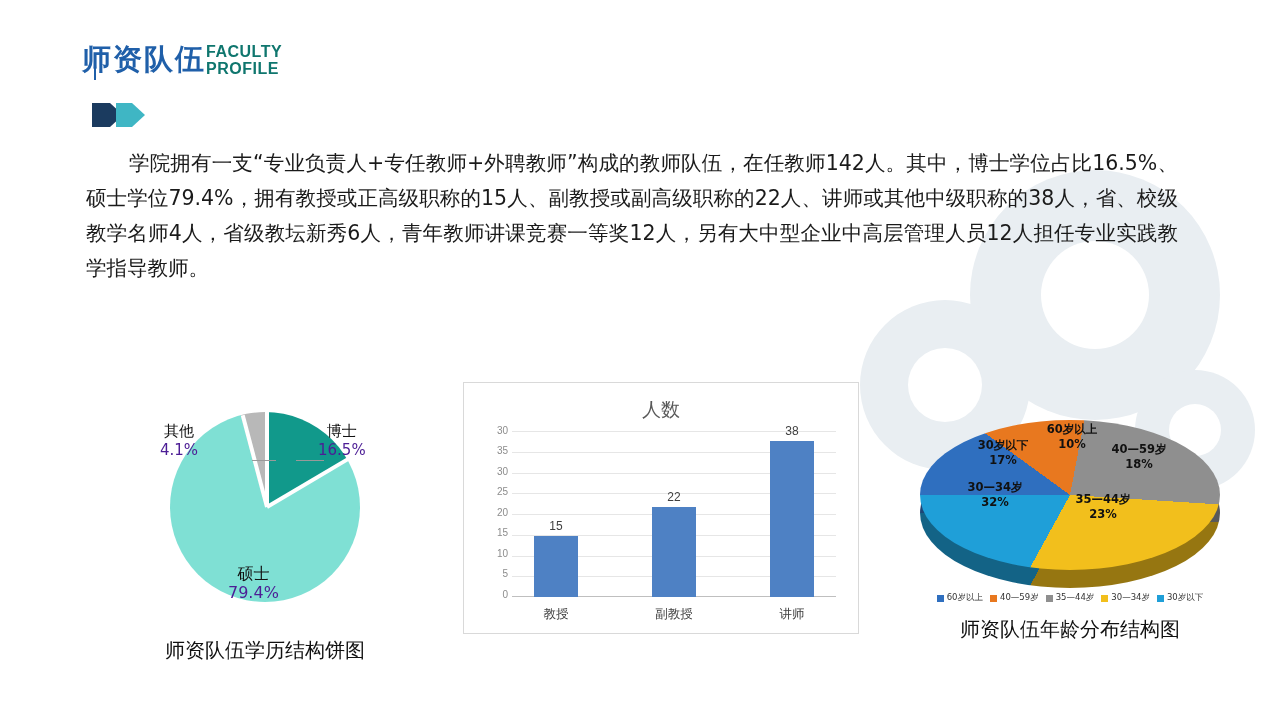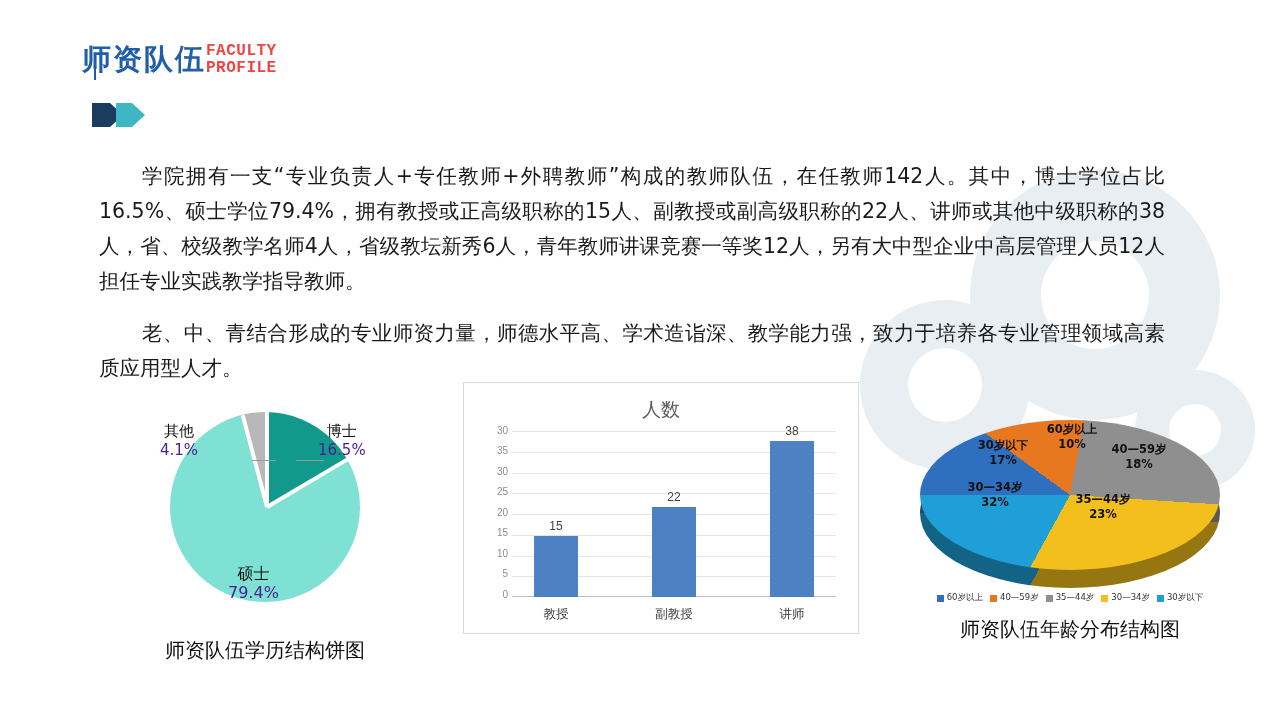--- a/index.html
+++ b/index.html
@@ -26,36 +26,36 @@
   
   .header{position:absolute;left:82px;top:40px;display:flex;align-items:center;}
   .header .cn{
     font-family:"DejaVu Sans",sans-serif;
     font-size:29px;font-weight:bold;color:#1f5fa9;letter-spacing:2px;
   }
   .header .bar{
     width:2px;height:26px;background:#1f5fa9;margin:0 10px 0 12px;
   }
   .header .en{
-    font-family:Liberation Mono, monospace;
-    font-size:16px;font-weight:bold;color:#ef4444;
+    font-family:Liberation Sans, sans-serif;
+    font-size:16px;font-weight:bold;color:#0f766e;
     line-height:17px;letter-spacing:.5px;
   }
 
   
   .arrow-mark{position:absolute;left:92px;top:102px;width:60px;height:26px;}
 
   
   .body-text{
     position:absolute;left:82px;top:142px;width:1100px;
     font-family:"DejaVu Sans",sans-serif;
     font-size:20.5px;line-height:35px;color:#1a1a1a;
     text-align:justify;
   }
-  .body-text p{margin:17px;}
+  .body-text p{margin:4px;}
   .body-text p.indent{text-indent:2.1em;}
 
   
   .charts{position:absolute;left:0;top:382px;width:1280px;height:290px;}
   .chart-block{position:absolute;}
   .caption{
     text-align:center;font-family:"DejaVu Sans",sans-serif;
     font-size:20px;color:#111;margin-top:10px;
   }
 
@@ -158,21 +158,20 @@
 
 <div class="arrow-mark">
   <svg width="60" height="26" viewBox="0 0 60 26">
     <polygon points="0,1 18,1 31,13 18,25 0,25" fill="#1b3b5f"></polygon>
     <polygon points="24,1 40,1 53,13 40,25 24,25" fill="#3fb6c4"></polygon>
   </svg>
 </div>
 
 <div class="body-text">
   <p class="indent">学院拥有一支“专业负责人+专任教师+外聘教师”构成的教师队伍，在任教师142人。其中，博士学位占比16.5%、硕士学位79.4%，拥有教授或正高级职称的15人、副教授或副高级职称的22人、讲师或其他中级职称的38人，省、校级教学名师4人，省级教坛新秀6人，青年教师讲课竞赛一等奖12人，另有大中型企业中高层管理人员12人担任专业实践教学指导教师。</p>
-  <p class="indent">老、中、青结合形成的专业师资力量，师德水平高、学术造诣深、教学能力强，致力于培养各专业管理领域高素质应用型人才。</p>
 </div>
 
 <div class="charts">
 
   <div class="chart-block" id="pie-wrap">
     <div style="position:relative;height:215px;">
       <div class="pie">
         <div class="slice-gap" style="transform:rotate(59.4deg)"></div>
         <div class="slice-gap" style="transform:rotate(345.2deg)"></div>
         <div class="slice-gap" style="transform:rotate(0deg)"></div>

